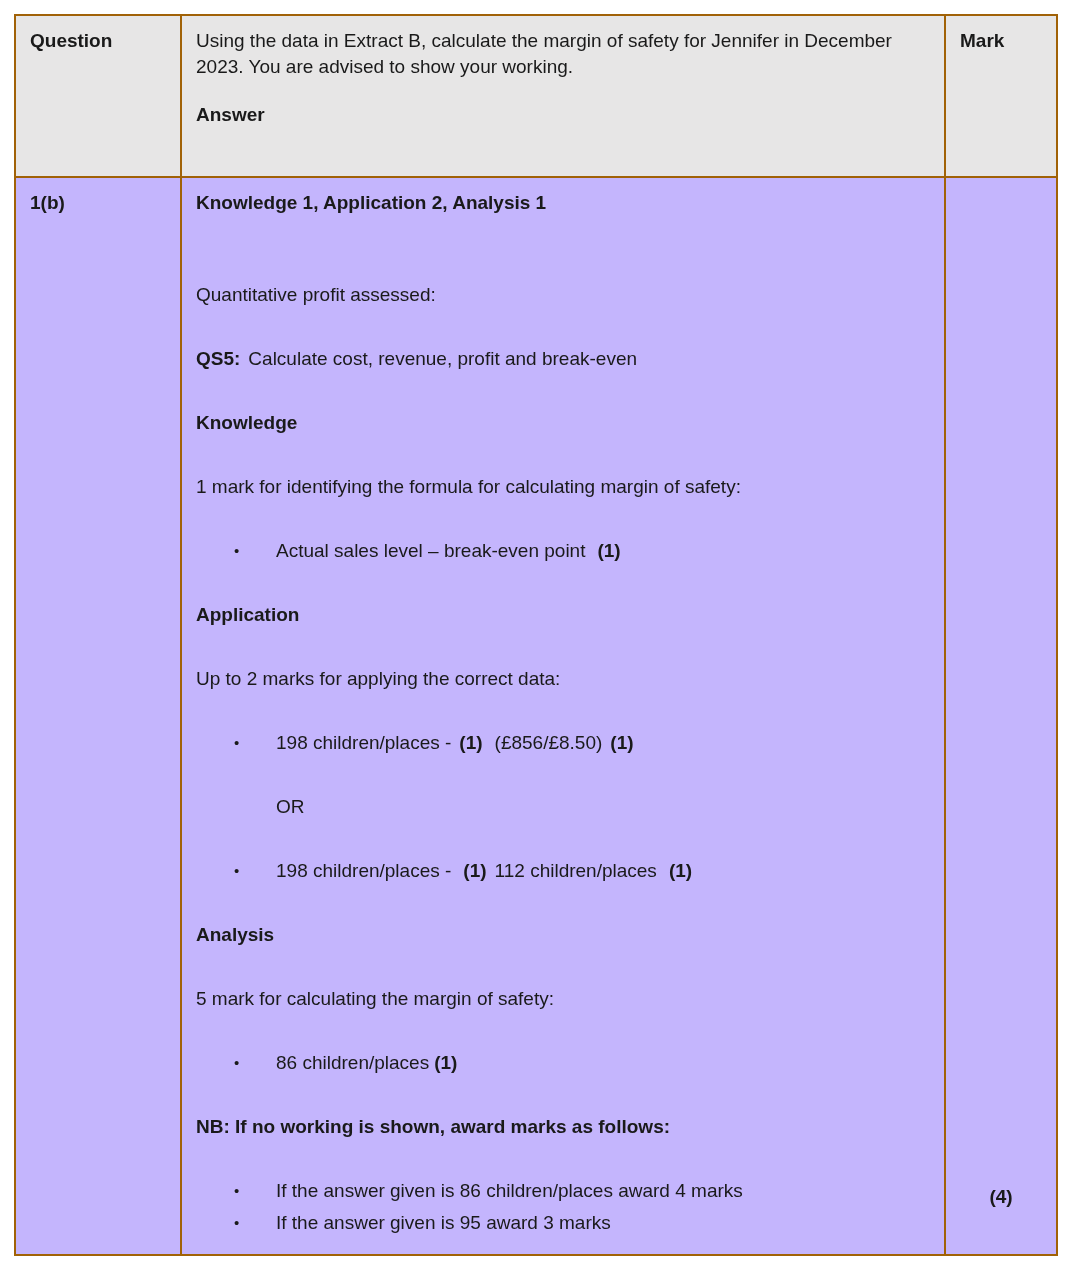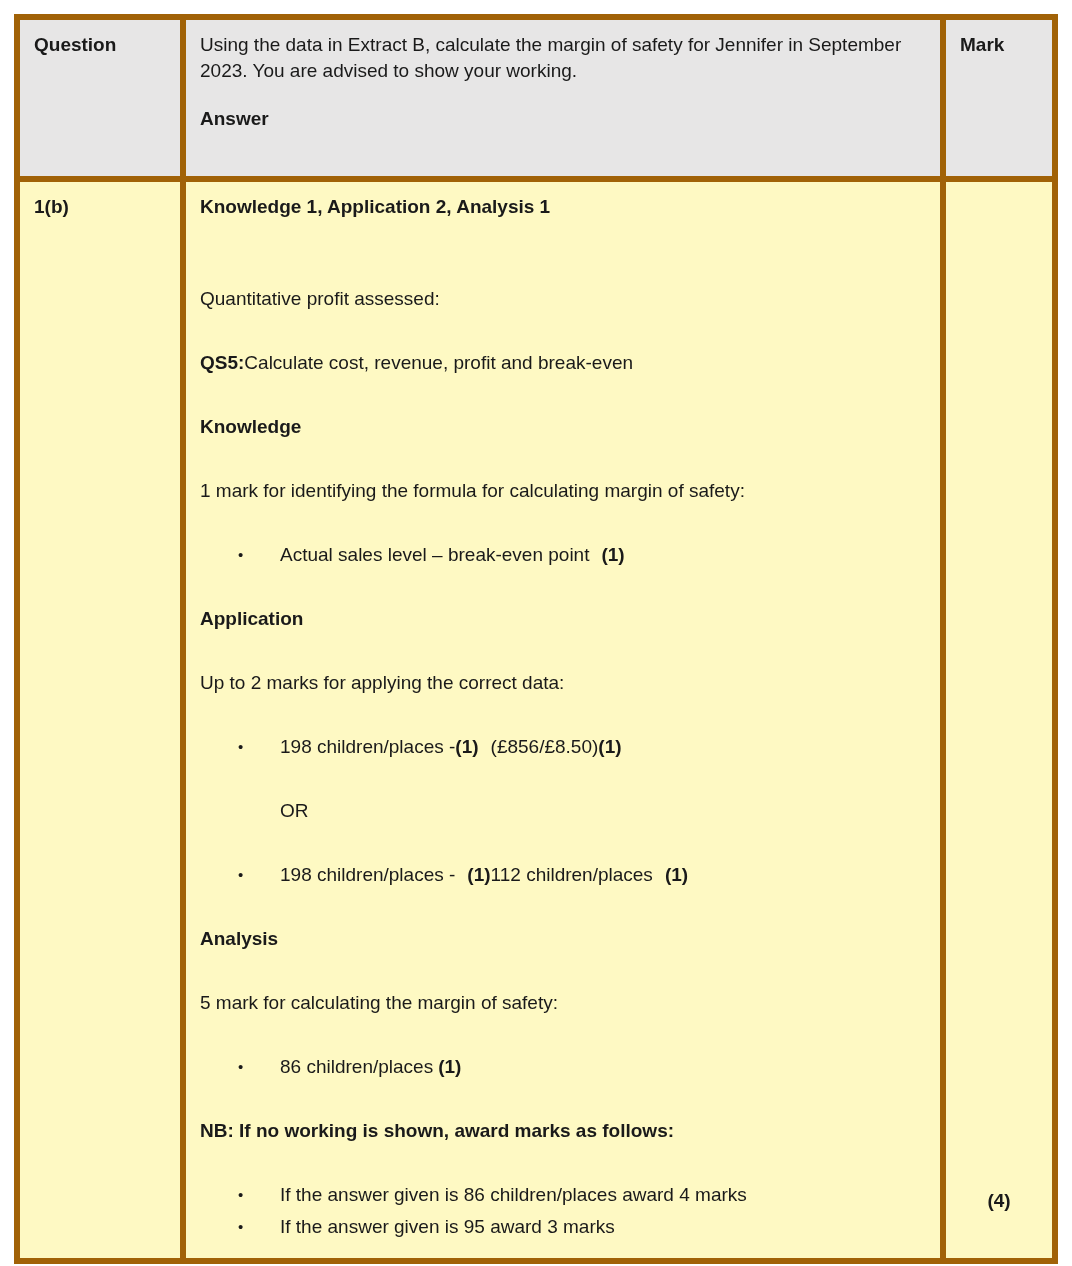--- a/index.html
+++ b/index.html
@@ -14,41 +14,41 @@
     padding: 14px;
     background: #ffffff;
   }
   table.markscheme {
     border-collapse: collapse;
     width: 100%;
     height: 100%;
     table-layout: fixed;
   }
   table.markscheme td {
-    border: 6px solid #a16207;
+    border: 2px solid #a16207;
     vertical-align: top;
     font-size: 19px;
     line-height: 26px;
   }
   col.c-question { width: 166px; }
   col.c-main     { width: auto; }
   col.c-mark     { width: 112px; }
 
   
   tr.header-row td {
     background: #e7e6e6;
     padding: 12px 14px;
     height: 162px;
   }
   .cell-label { font-weight: bold; }
   .question-text { margin-bottom: 22px; }
   .answer-label { font-weight: bold; }
 
   
-  tr.body-row td { background: #fef9c3; padding: 12px 14px; }
+  tr.body-row td { background: #c4b5fd; padding: 12px 14px; }
   td.answer-cell { padding: 14px 16px 10px 16px; }
 
   .ao-heading {
     text-align: left;
     font-weight: bold;
     margin-bottom: 66px;
   }
   .para { margin-bottom: 38px; }
   .bold { font-weight: bold; }
 
@@ -61,21 +61,21 @@
     width: 42px;
     margin-left: 38px;
     flex: 0 0 auto;
     font-size: 15px;
     line-height: 26px;
   }
   .bullet-content { flex: 1 1 auto; }
 
   .mark-bold { font-weight: bold; }
   .gap-l { margin-left: 12px; }
-  .gap-m { }
+  .gap-m { margin-left: 8px; }
   .gap-s { margin-left: 5px; }
 
   .or-line {
     font-weight: normal;
     margin-left: 80px;
     margin-bottom: 38px;
   }
 
   td.mark-cell { position: relative; }
   .mark-value {
@@ -97,21 +97,21 @@
       <col class="c-main">
       <col class="c-mark">
     </colgroup>
 
     <tbody>
         <tr class="header-row">
       <td>
         <span class="cell-label">Question</span>
       </td>
       <td>
-        <div class="question-text">Using the data in Extract B, calculate the margin of safety for Jennifer in September 2023. You are advised to show your working.</div>
+        <div class="question-text">Using the data in Extract B, calculate the margin of safety for Jennifer in December 2023. You are advised to show your working.</div>
         <div class="answer-label">Answer</div>
       </td>
       <td>
         <span class="cell-label">Mark</span>
       </td>
     </tr>
 
     <tr class="body-row">
       <td>
         <span class="bold">1(b)</span>

